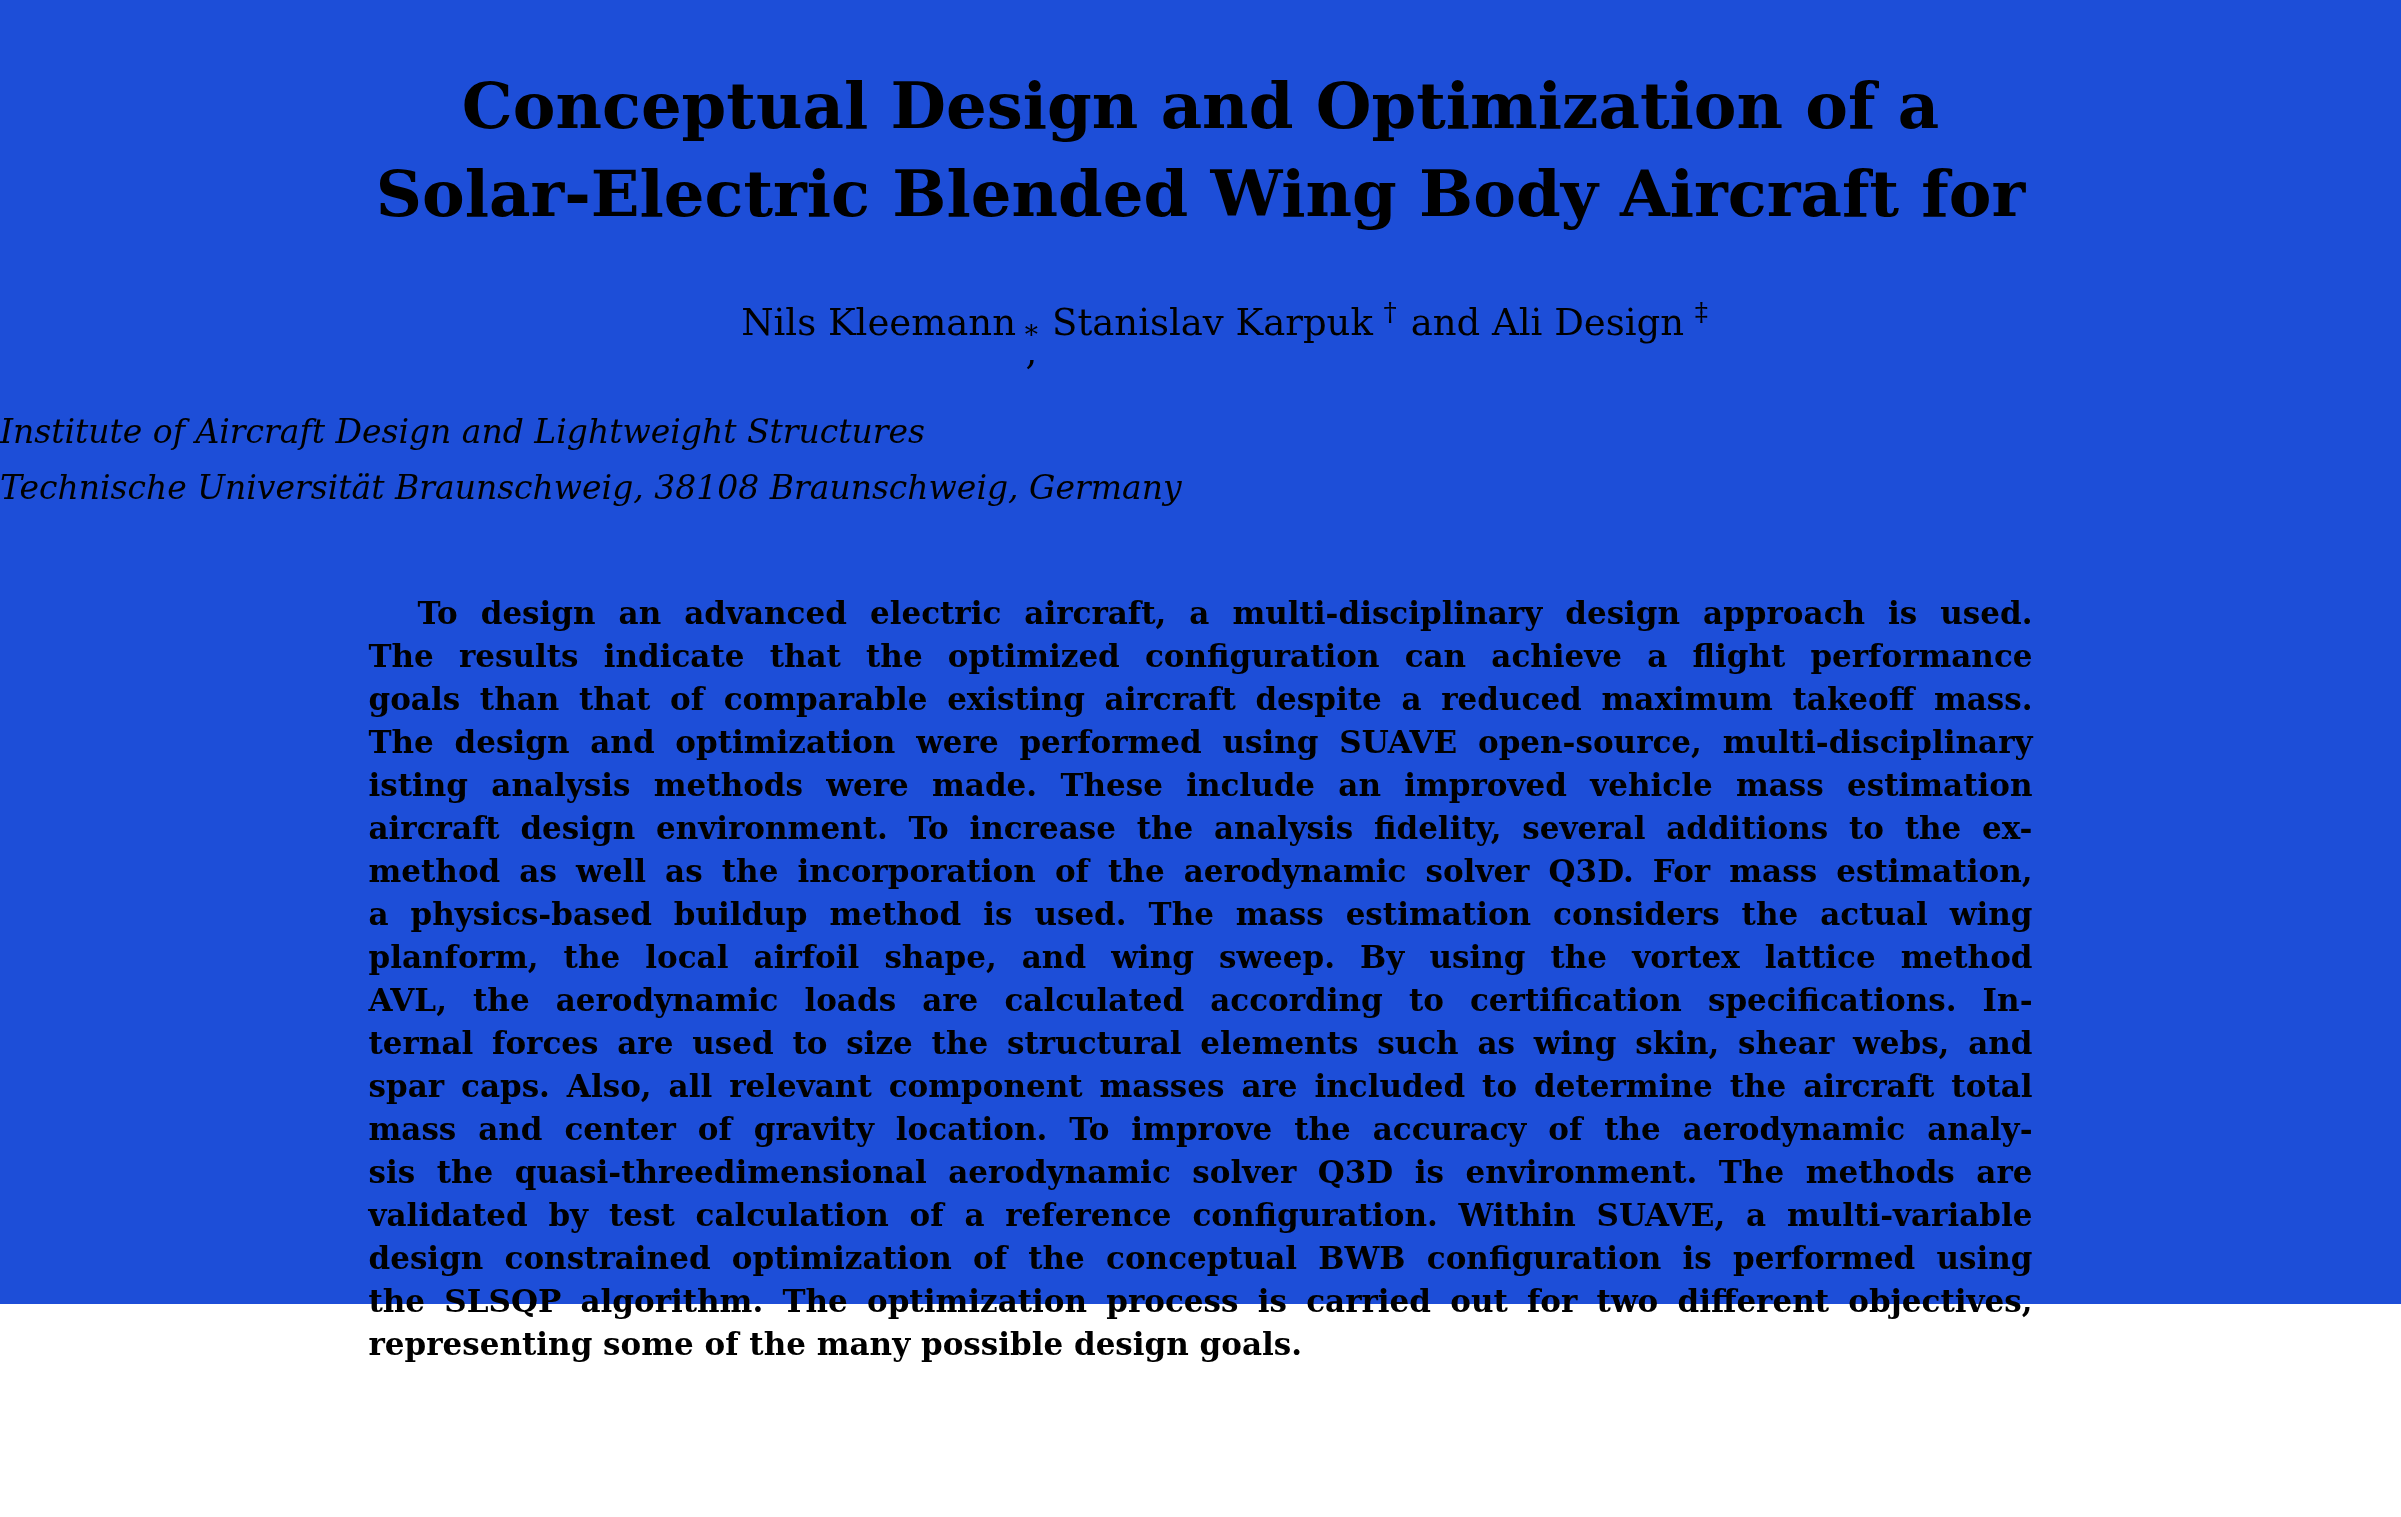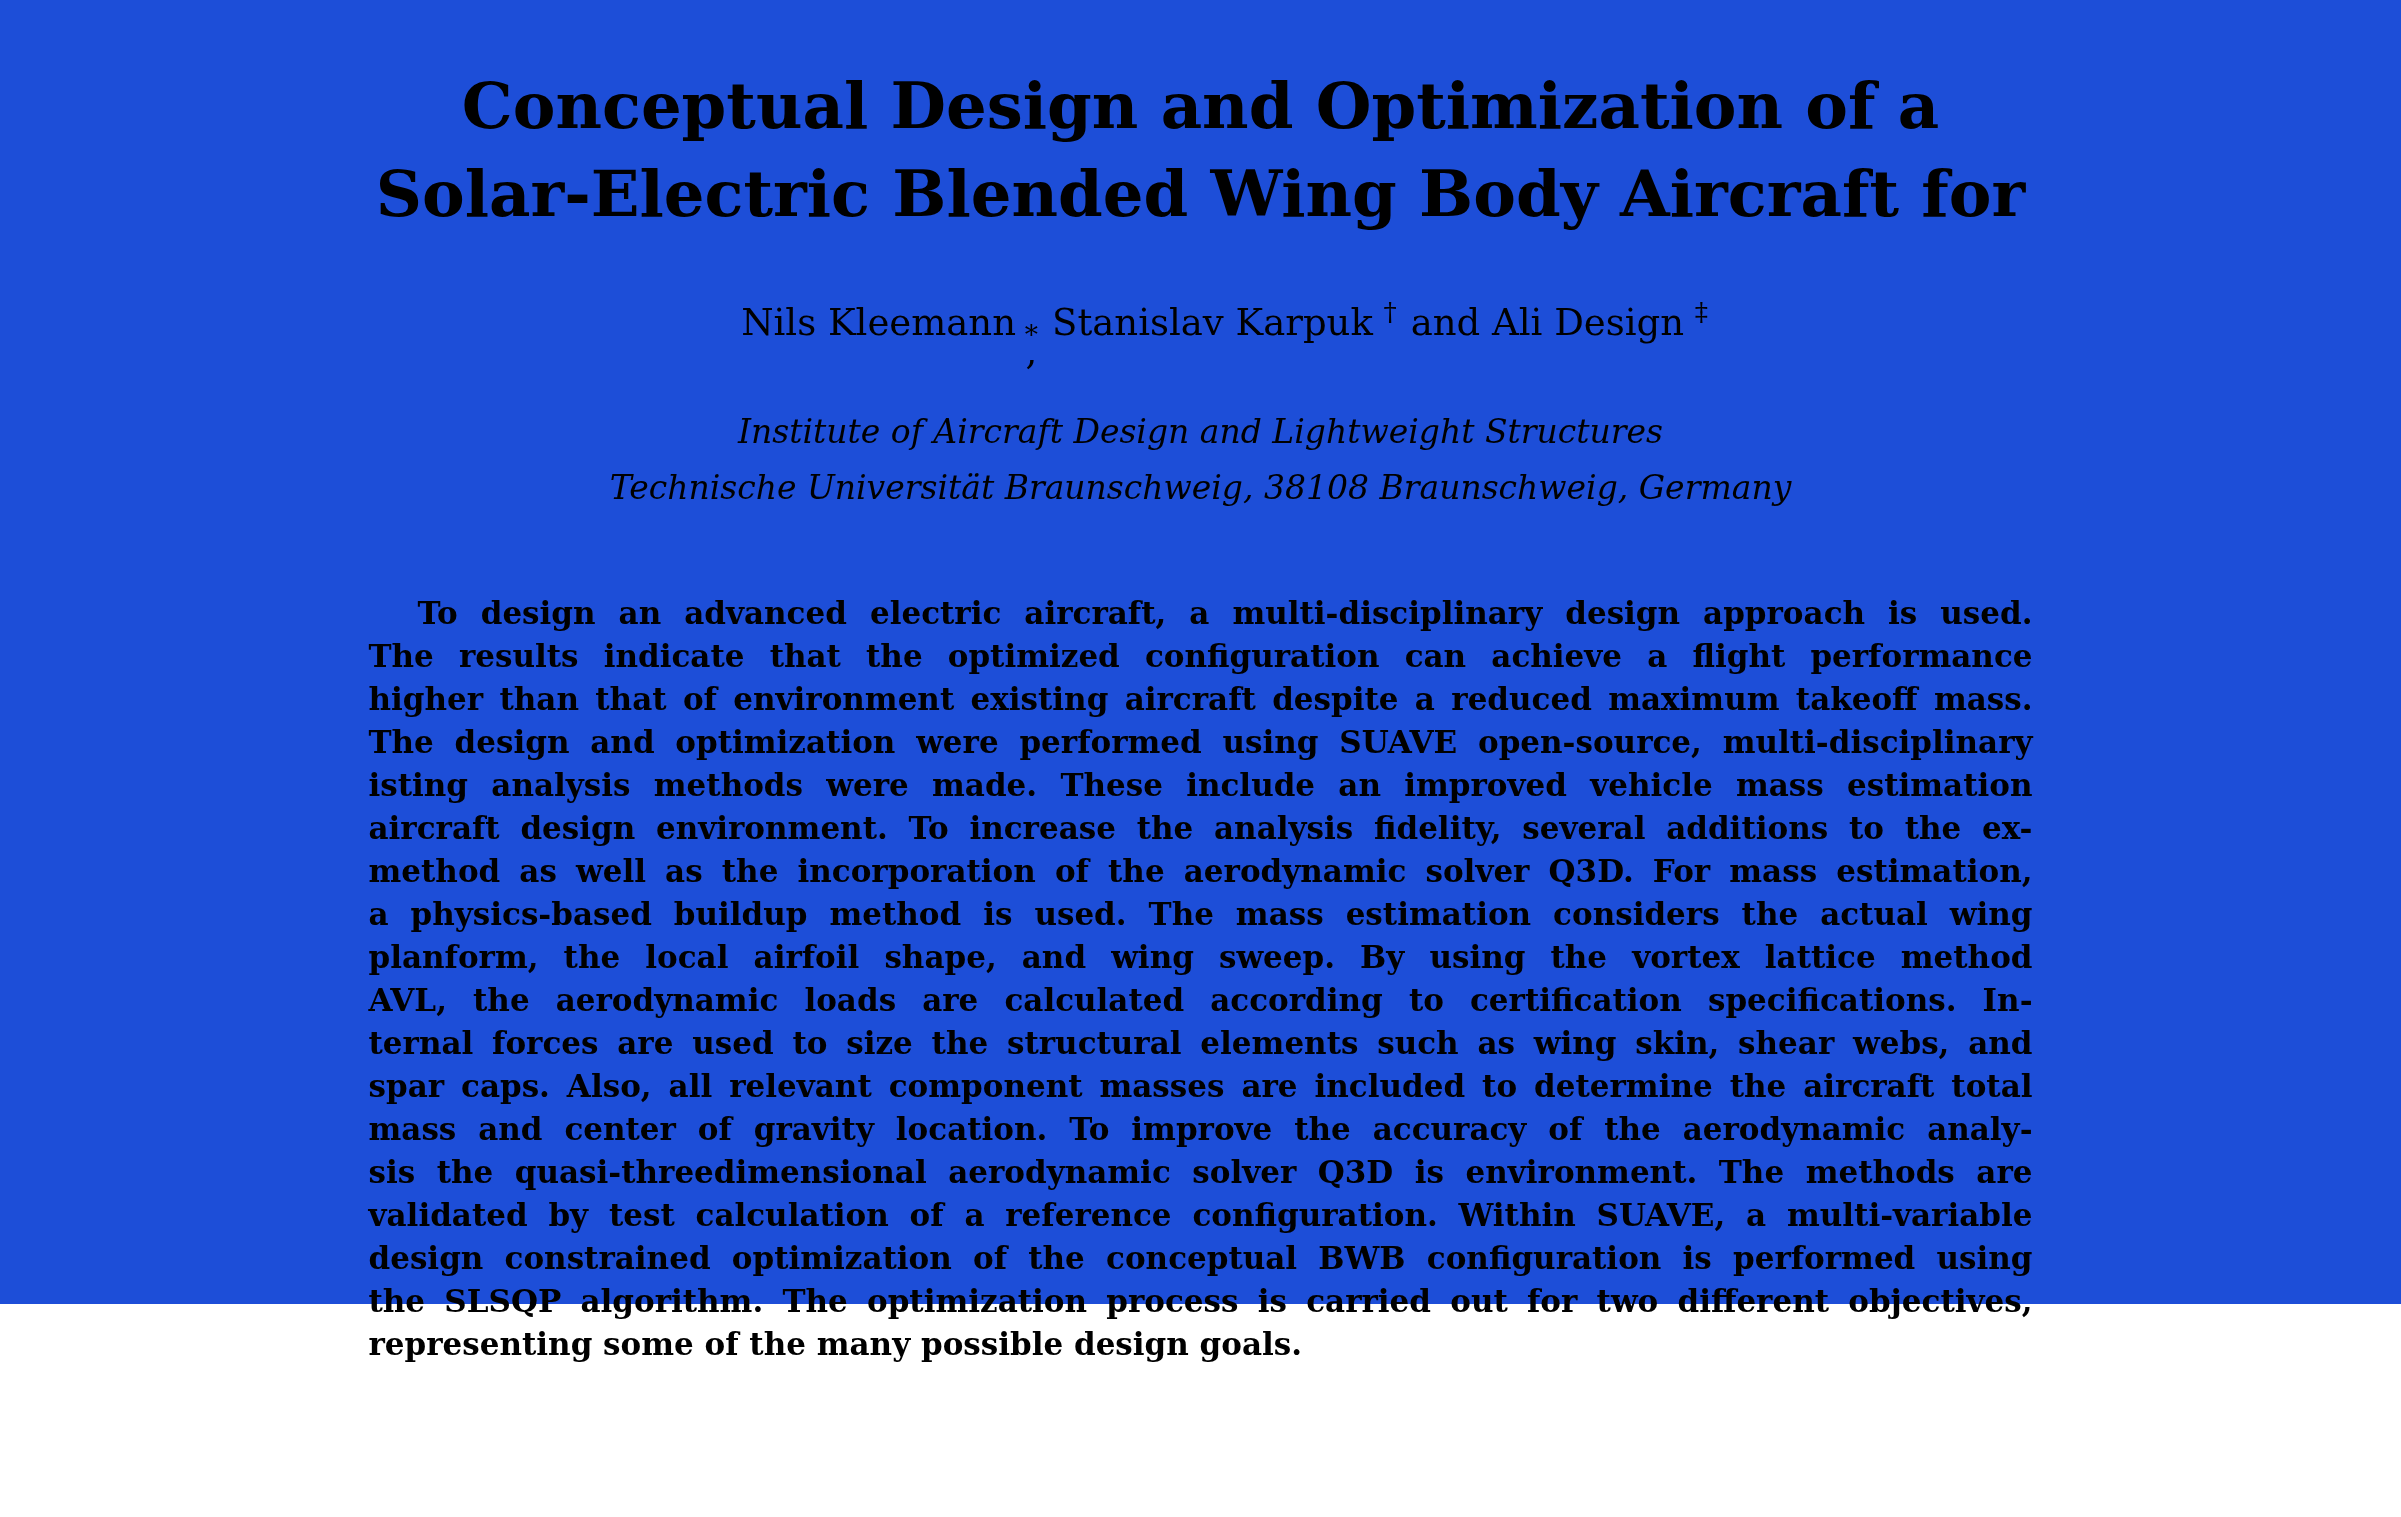--- a/index.html
+++ b/index.html
@@ -55,21 +55,21 @@
     line-height: 16px;
   }
   sup.marker {
     font-size: 26.4px;
     vertical-align: 14px;
     margin-left: 10.6px;
   }
   .conj { margin-left: 14px; }
   .affiliation {
     margin-top: 44px;
-    text-align: center;
+    text-align: left;
     font-style: italic;
     font-size: 33px;
     line-height: 56px;
   }
   .abstract {
     width: 1664px;
     margin: 76px auto 0 auto;
     font-weight: bold;
     font-size: 31px;
     line-height: 43px;
@@ -100,21 +100,21 @@
   </div>
 
   <div class="affiliation">
     <div>Institute of Aircraft Design and Lightweight Structures</div>
     <div>Technische Universität Braunschweig, 38108 Braunschweig, Germany</div>
   </div>
 
   <div class="abstract">
     <div class="abs-line first">To design an advanced electric aircraft, a multi-disciplinary design approach is used.</div>
     <div class="abs-line">The results indicate that the optimized configuration can achieve a flight performance</div>
-    <div class="abs-line">higher than that of environment existing aircraft despite a reduced maximum takeoff mass.</div>
+    <div class="abs-line">goals than that of comparable existing aircraft despite a reduced maximum takeoff mass.</div>
     <div class="abs-line">The design and optimization were performed using SUAVE open-source, multi-disciplinary</div>
     <div class="abs-line">isting analysis methods were made. These include an improved vehicle mass estimation</div>
     <div class="abs-line">aircraft design environment. To increase the analysis fidelity, several additions to the ex-</div>
     <div class="abs-line">method as well as the incorporation of the aerodynamic solver Q3D. For mass estimation,</div>
     <div class="abs-line">a physics-based buildup method is used. The mass estimation considers the actual wing</div>
     <div class="abs-line">planform, the local airfoil shape, and wing sweep. By using the vortex lattice method</div>
     <div class="abs-line">AVL, the aerodynamic loads are calculated according to certification specifications. In-</div>
     <div class="abs-line">ternal forces are used to size the structural elements such as wing skin, shear webs, and</div>
     <div class="abs-line">spar caps. Also, all relevant component masses are included to determine the aircraft total</div>
     <div class="abs-line">mass and center of gravity location. To improve the accuracy of the aerodynamic analy-</div>

